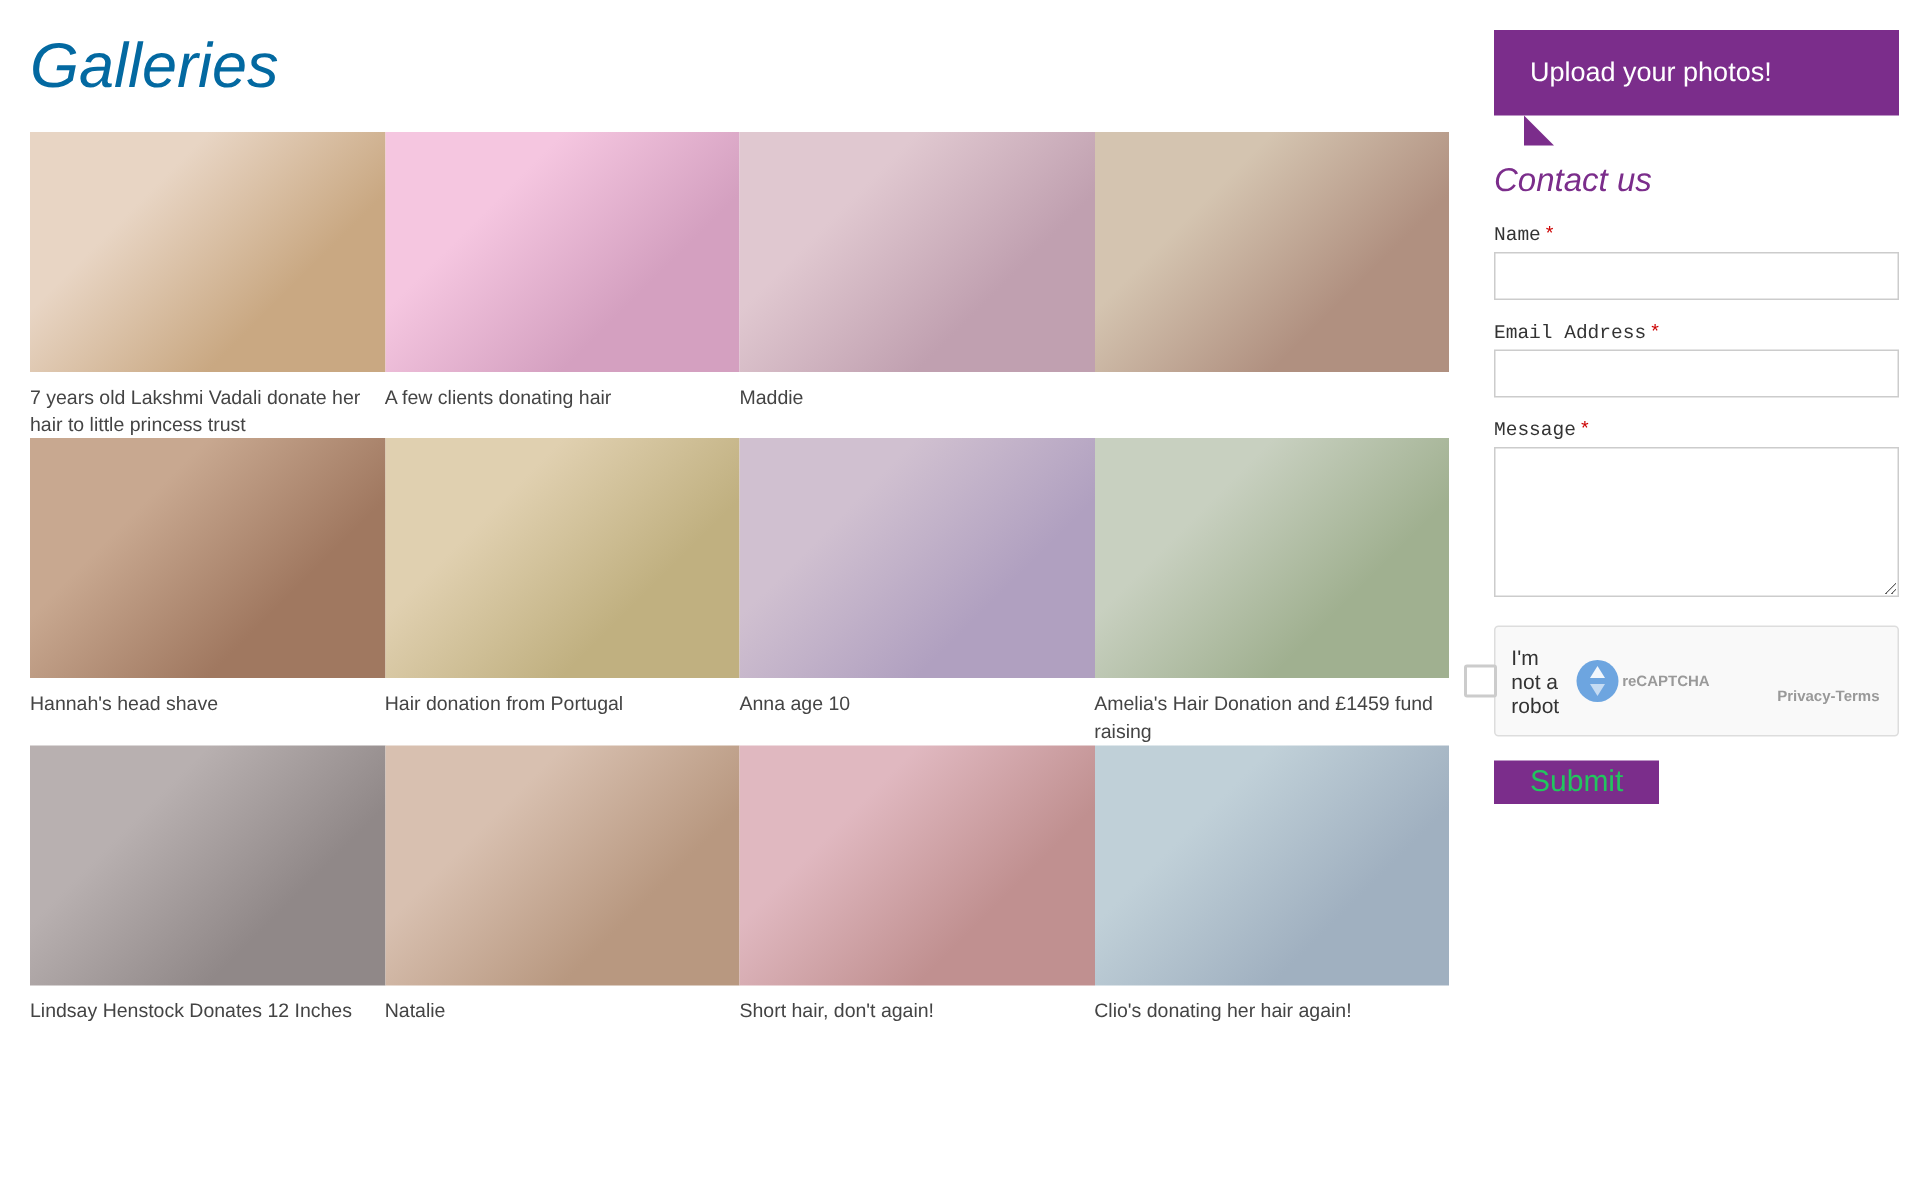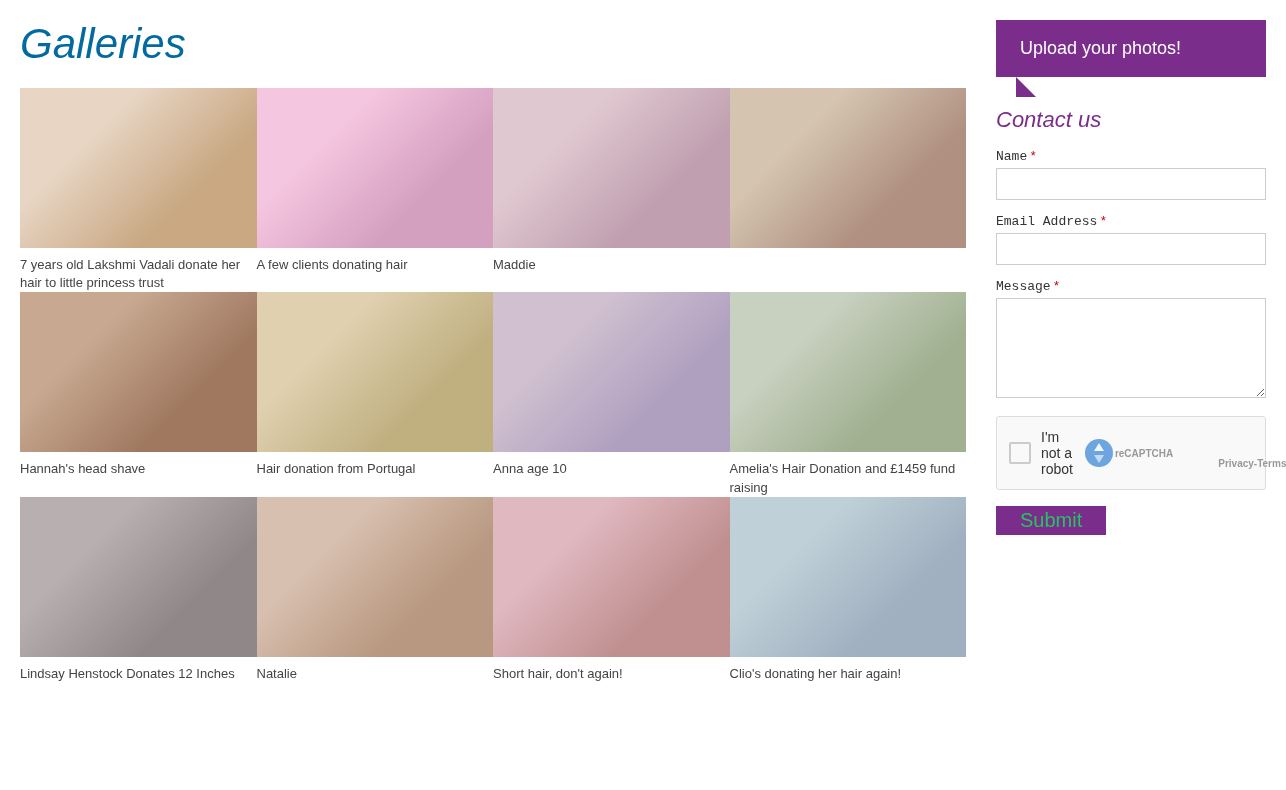--- a/index.html
+++ b/index.html
@@ -131,20 +131,21 @@
     }
     .recaptcha-container {
       border: 1px solid #ddd;
       border-radius: 3px;
       padding: 12px;
       display: flex;
       align-items: center;
       gap: 10px;
       margin-bottom: 16px;
       background: #f9f9f9;
+      justify-content: flex-end;
     }
     .recaptcha-checkbox {
       width: 22px;
       height: 22px;
       border: 2px solid #ccc;
       border-radius: 2px;
       flex-shrink: 0;
     }
     .recaptcha-text {
       font-size: 14px;

